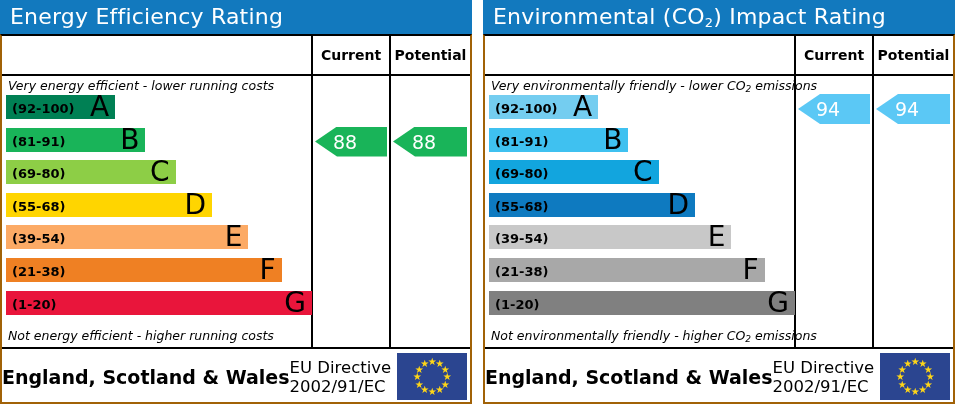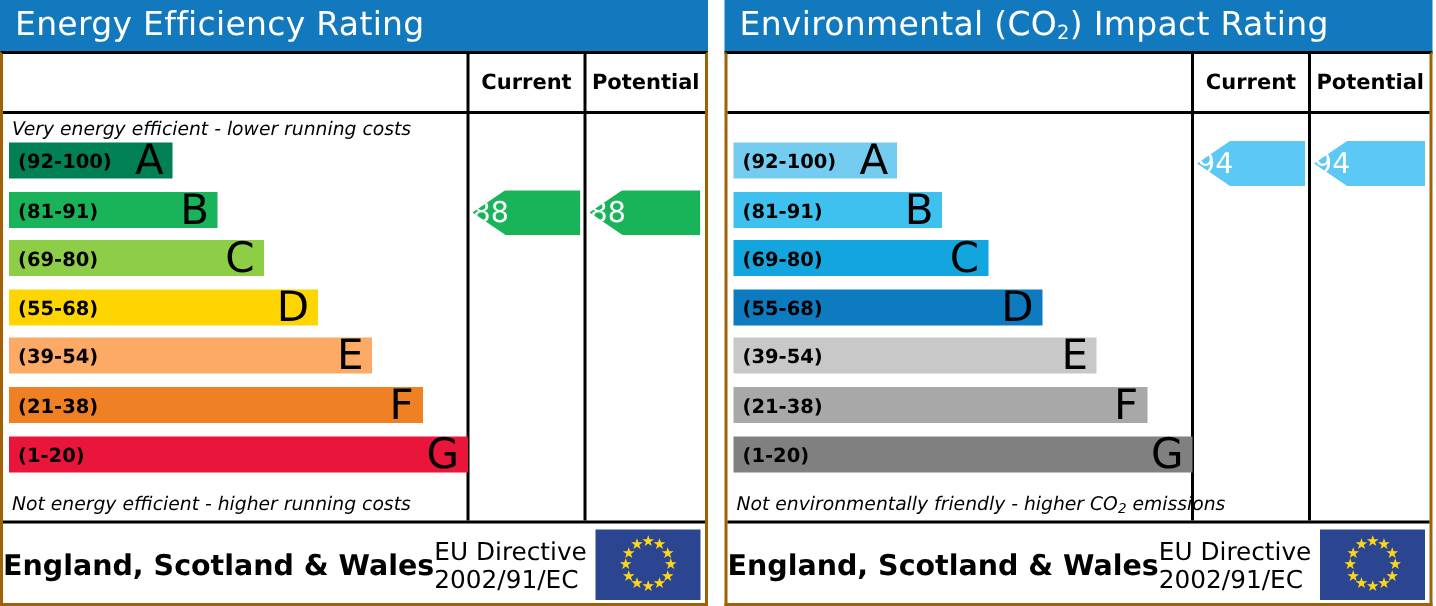--- a/index.html
+++ b/index.html
@@ -147,21 +147,21 @@
     font-weight: normal;
   }
 
   
   .arrow {
     position: absolute;
     height: 30px;
     line-height: 30px;
     color: #ffffff;
     font-size: 19px;
-    text-align: left;
+    text-align: center;
     padding-right: 12px;
     box-sizing: border-box;
     clip-path: polygon(22px 0, 100% 0, 100% 100%, 22px 100%, 0 50%);
   }
   .arrow.current   { left: 313px; width: 72px; }
   .arrow.potential { left: 391px; width: 74px; }
 
   
   .footer {
     position: absolute;
@@ -288,20 +288,21 @@
     <div class="epc-header">Environmental (CO<sub>2</sub>) Impact Rating</div>
     <div class="epc-body">
       <div class="row-line r1"></div>
       <div class="row-line r2"></div>
       <div class="col-line c1"></div>
       <div class="col-line c2"></div>
 
       <div class="colhead current">Current</div>
       <div class="colhead potential">Potential</div>
 
+      <div class="caption top">Very environmentally friendly - lower CO<sub>2</sub> emissions</div>
       <div class="caption bottom">Not environmentally friendly - higher CO<sub>2</sub> emissions</div>
 
       <div class="bands">
           <div class="band" style="top: 0px; width: 36%; background: rgb(116, 205, 240);">
             <span class="range">(92-100)</span>
             <span class="letter">A</span>
           </div>
           <div class="band" style="top: 32.6px; width: 46%; background: rgb(63, 193, 240);">
             <span class="range">(81-91)</span>
             <span class="letter">B</span>

